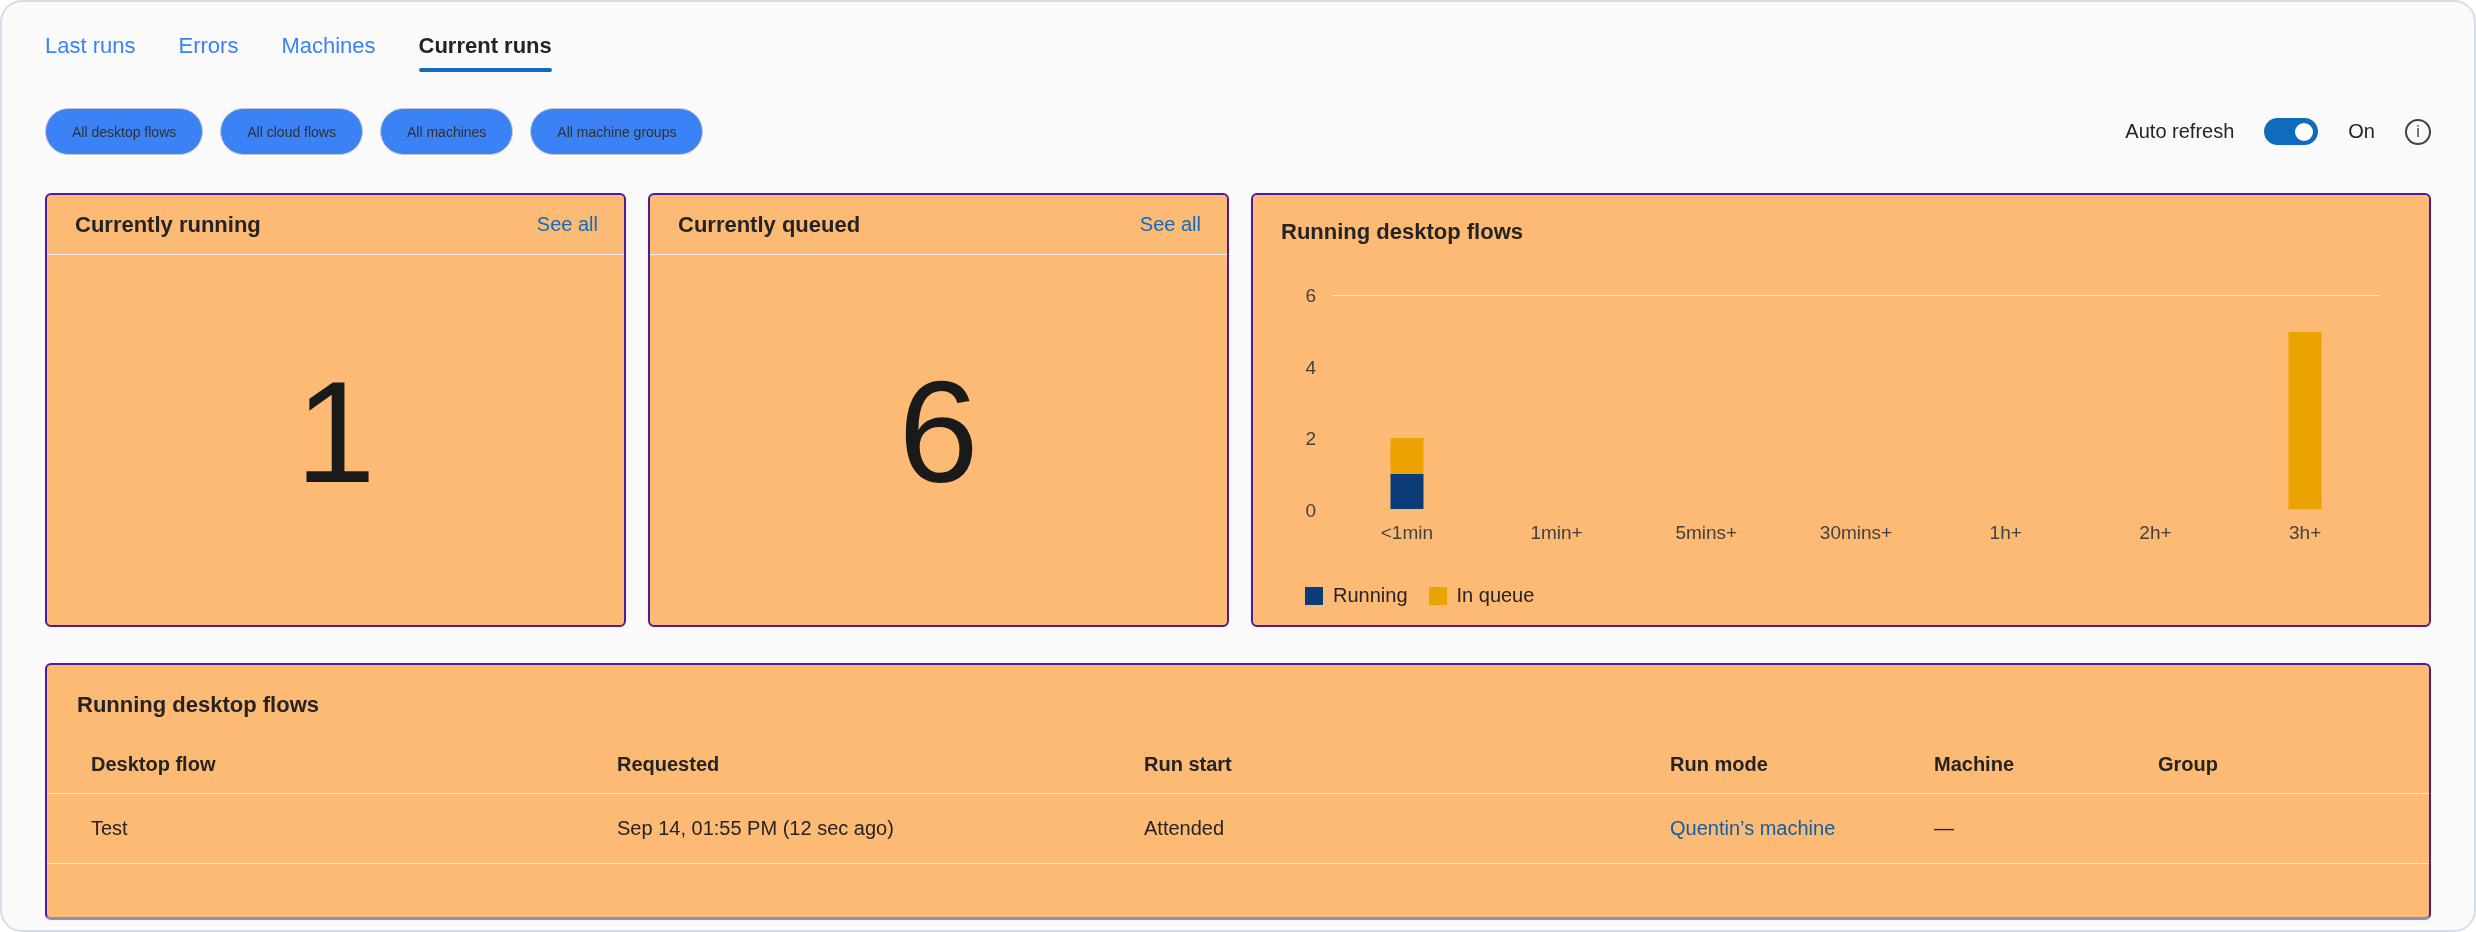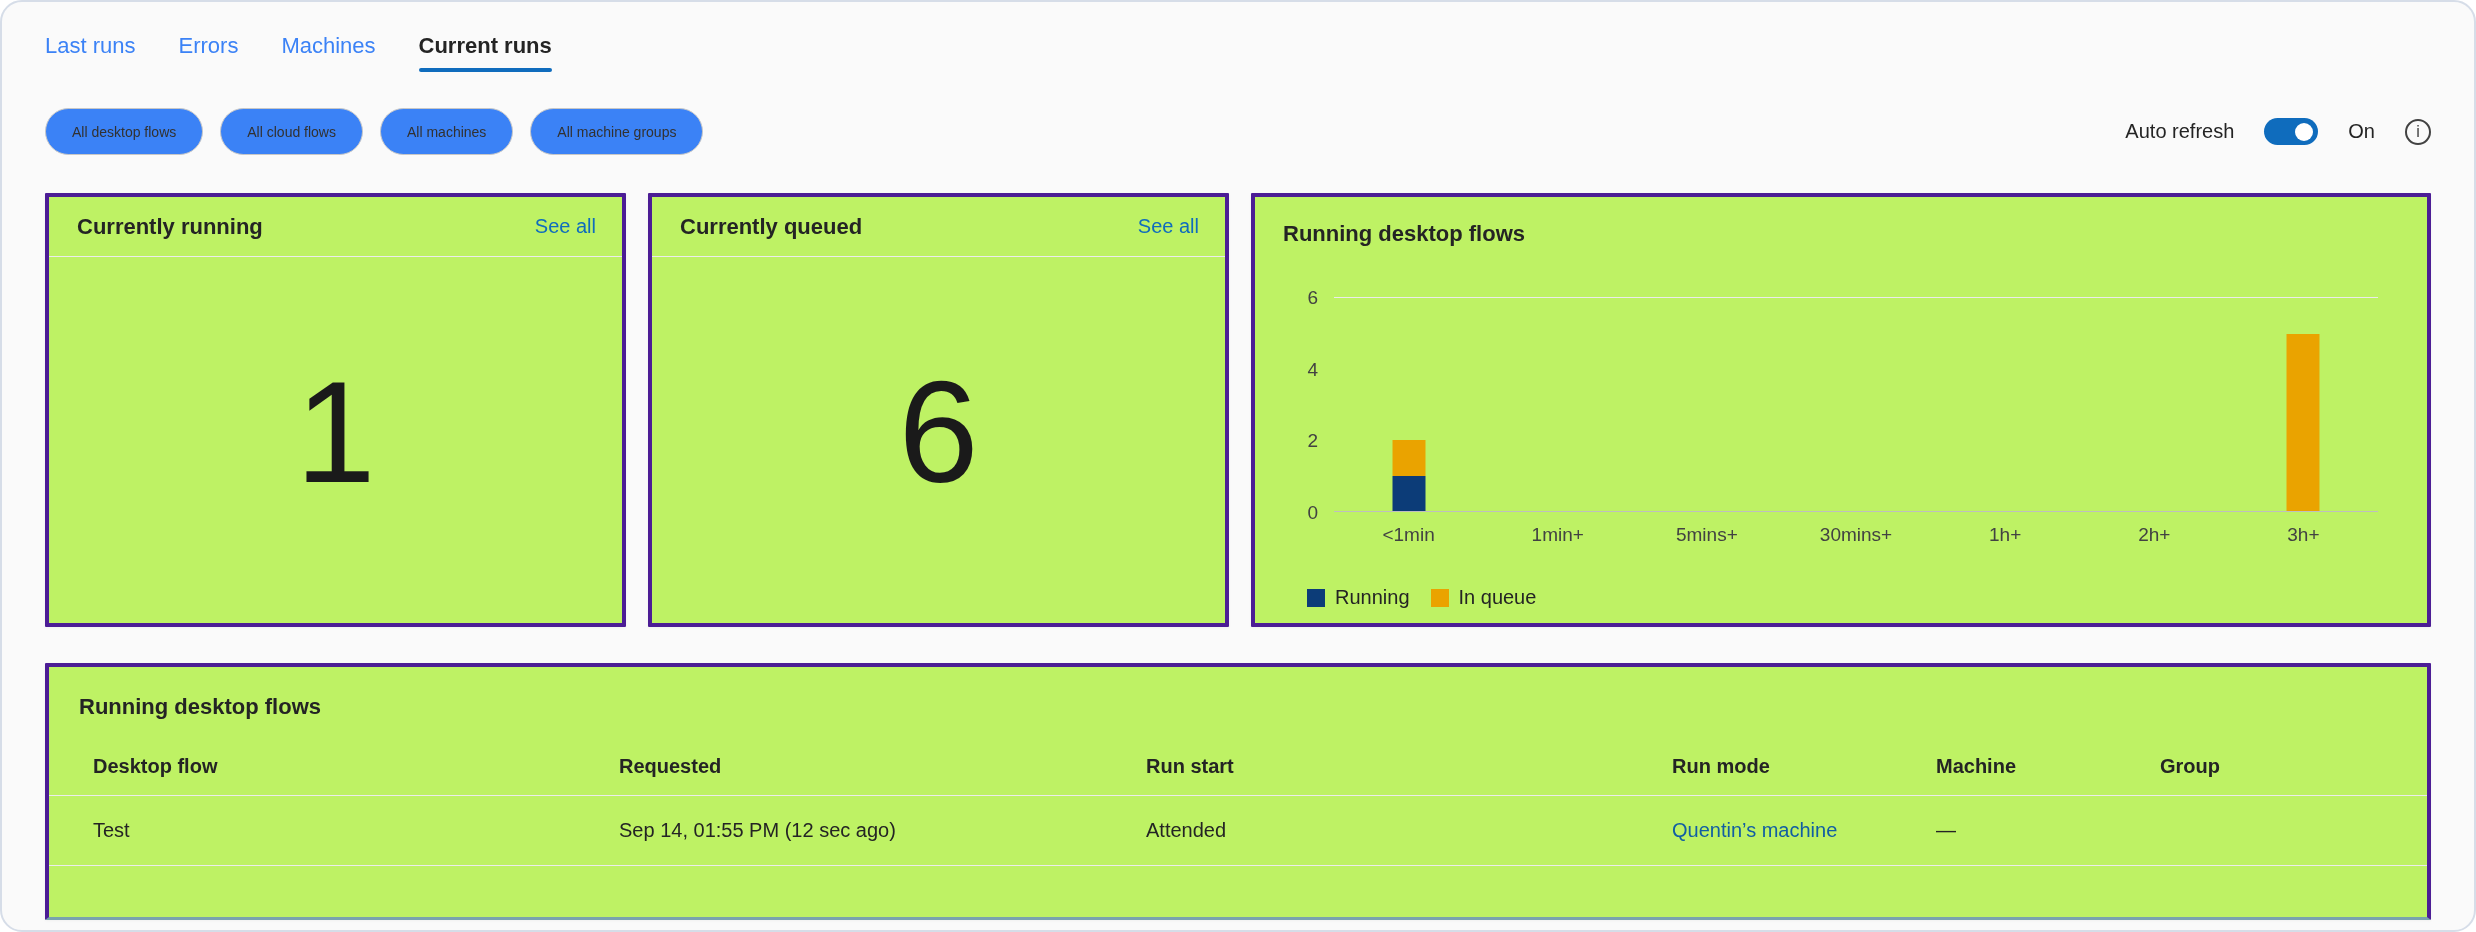--- a/index.html
+++ b/index.html
@@ -46,21 +46,21 @@
   .knob { position: absolute; top: 50%; transform: translateY(-50%); right: 5px; width: 18px; height: 18px; border-radius: 50%; background: #ffffff; }
   .info {
     width: 26px; height: 26px; border: 2px solid #424242; border-radius: 50%;
     display: inline-flex; align-items: center; justify-content: center;
     font-size: 16px; color: #424242; cursor: pointer; flex: none;
   }
 
   
   .cards-row { margin-top: 38px; display: flex; gap: 22px; }
   .card {
-    background: #bef264; border: 4px solid #4c1d95; border-radius: 1px;
+    background: #fdba74; border: 2px solid #4c1d95; border-radius: 6px;
     box-shadow: 0 1px 3px rgba(0,0,0,0.04);
   }
   .stat-card { width: 581px; height: 434px; display: flex; flex-direction: column; }
   .card-head {
     display: flex; justify-content: space-between; align-items: center;
     padding: 0 26px 0 28px; height: 60px; border-bottom: 1px solid #ececec; flex: none;
   }
   .card-head h2, .chart-head h2, .table-title { font-size: 22px; font-weight: 700; margin: 0; }
   .see-all { font-size: 20px; color: #0f6cbd; cursor: pointer; text-decoration: none; }
   .stat-value {

